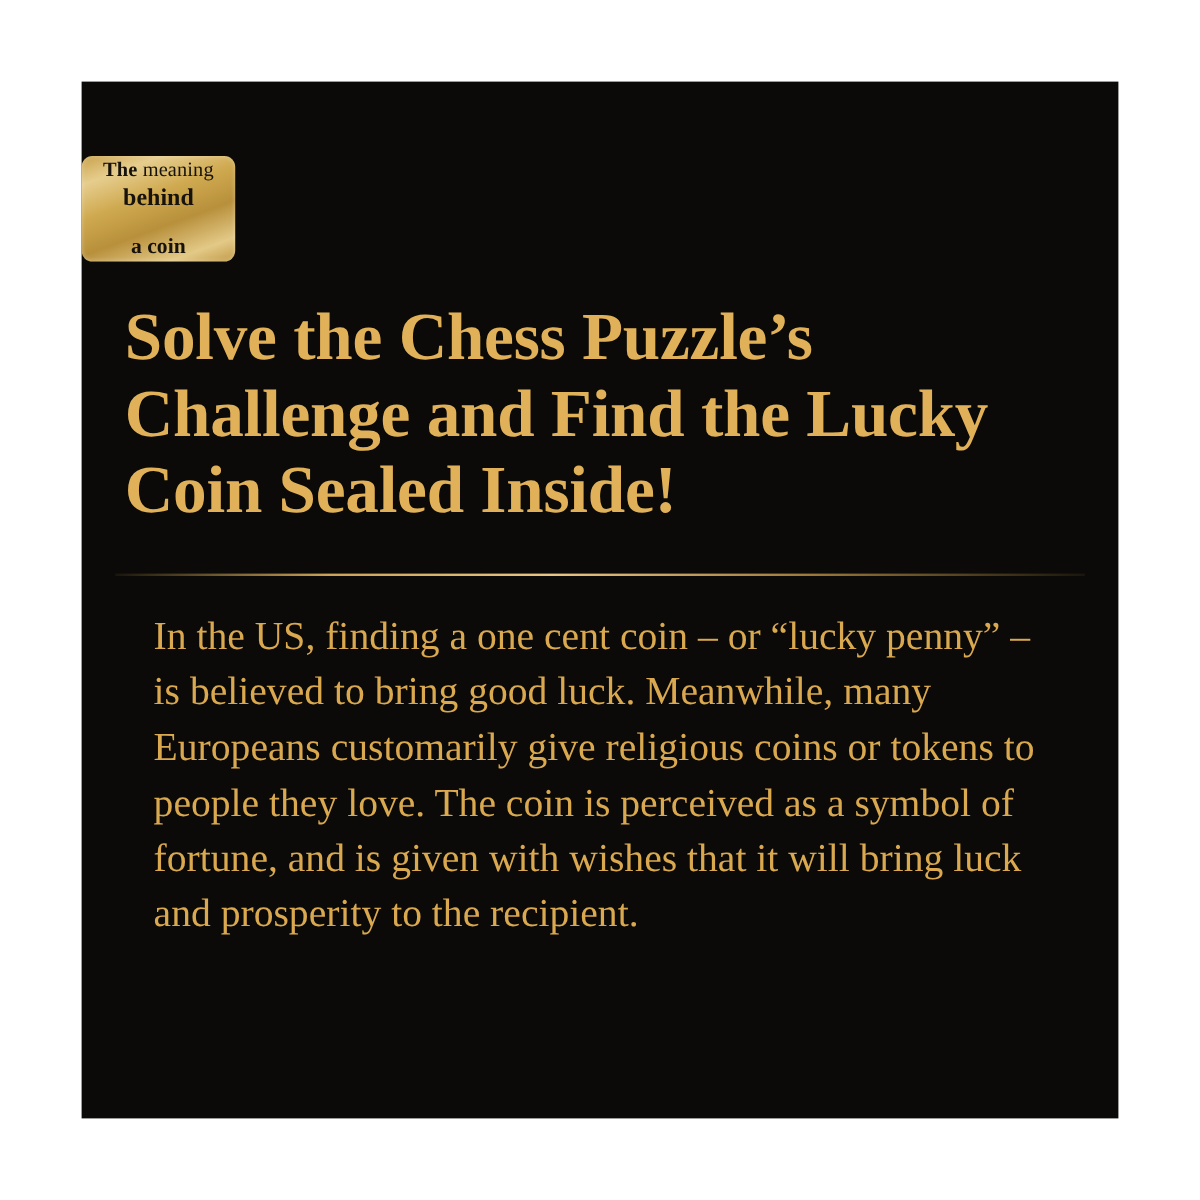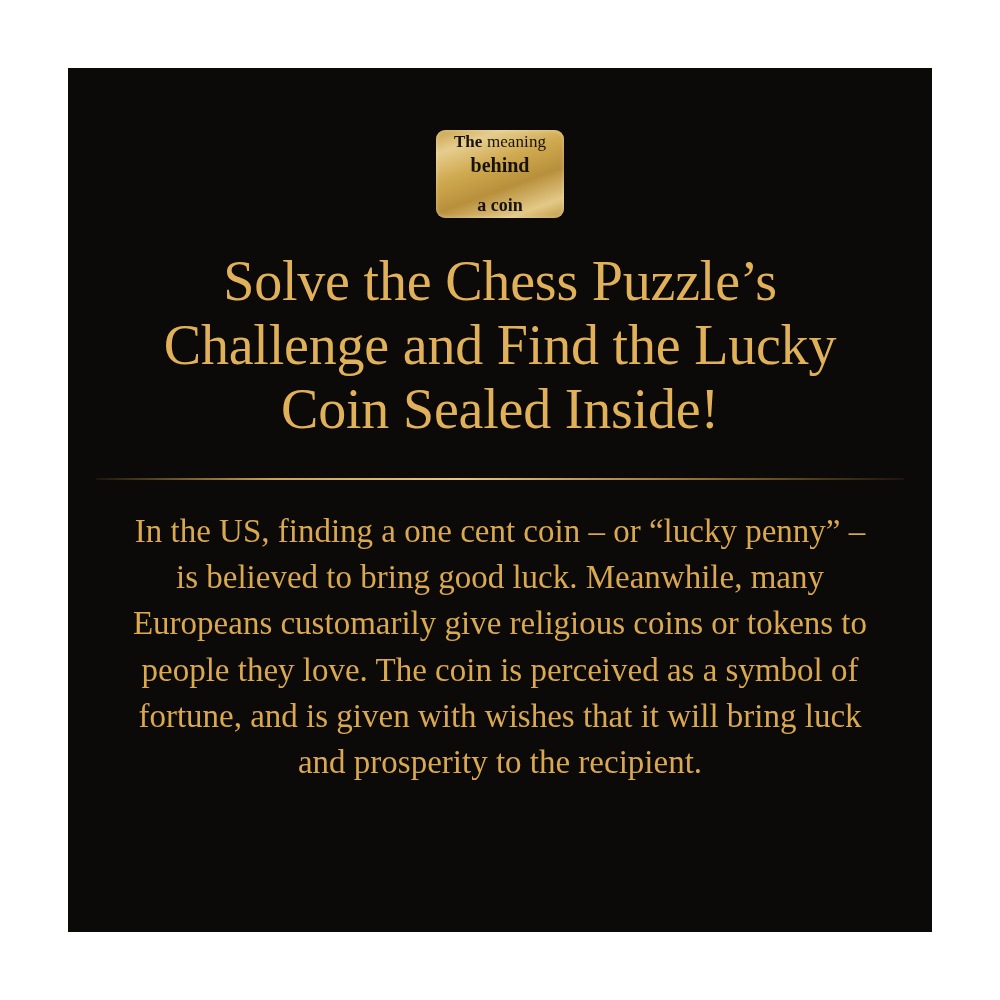--- a/index.html
+++ b/index.html
@@ -29,21 +29,20 @@
     background: #0b0a08;
   }
 
   
   .badge-wrap {
     position: absolute;
     left: 0;
     right: 0;
     top: 62px;
     display: flex;
-    justify-content: center;
   }
 
   .badge {
     width: 128px;
     height: 88px;
     border-radius: 9px;
     background: linear-gradient(160deg,
         #c9a24a 0%,
         #e6cd8e 18%,
         #cfa94f 40%,
@@ -76,24 +75,23 @@
     font-weight: bold;
     margin-top: 17px;
   }
 
   
   .headline {
     position: absolute;
     left: 36px;
     right: 36px;
     top: 182px;
-    text-align: center;
     color: #e0b158;
     font-family: "Liberation Serif", serif;
-    font-weight: normal;
+    font-weight: bold;
     font-size: 56px;
     line-height: 1.14;
     letter-spacing: -0.2px;
   }
 
   
   .divider {
     position: absolute;
     left: 28px;
     width: 808px;
@@ -106,21 +104,21 @@
         rgba(180,140,65,0.85) 72%,
         rgba(90,70,30,0.2) 100%);
   }
 
   
   .body-copy {
     position: absolute;
     left: 60px;
     right: 60px;
     top: 440px;
-    text-align: center;
+    text-align: left;
     color: #d9a84f;
     font-family: "Liberation Serif", serif;
     font-size: 33px;
     line-height: 1.40;
   }
 
   .body-copy p {
     margin: 0;
   }
 </style>

